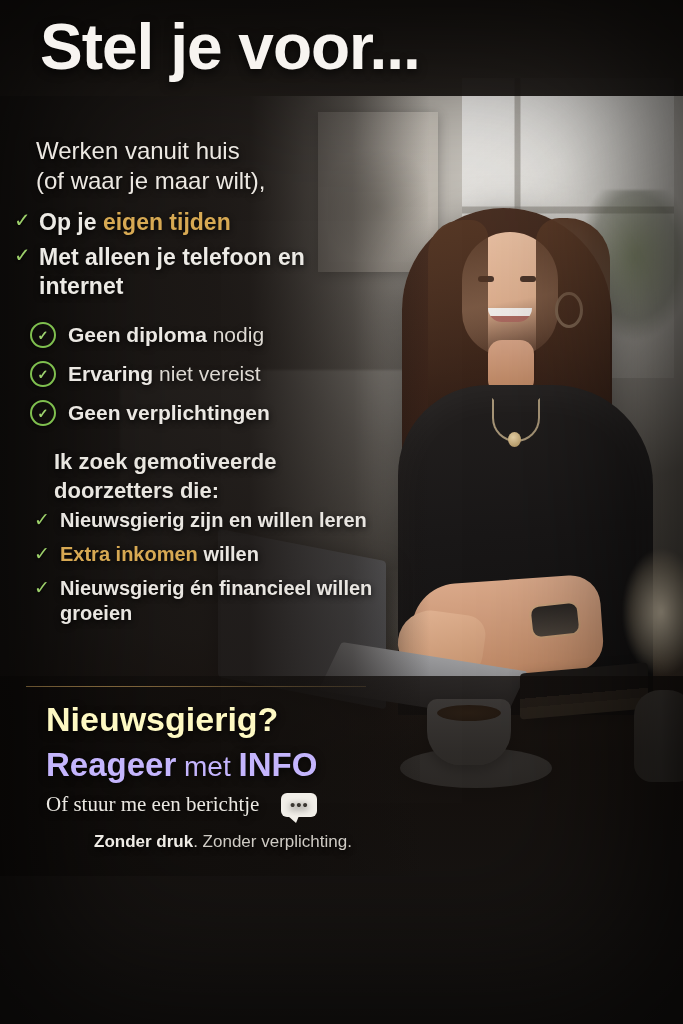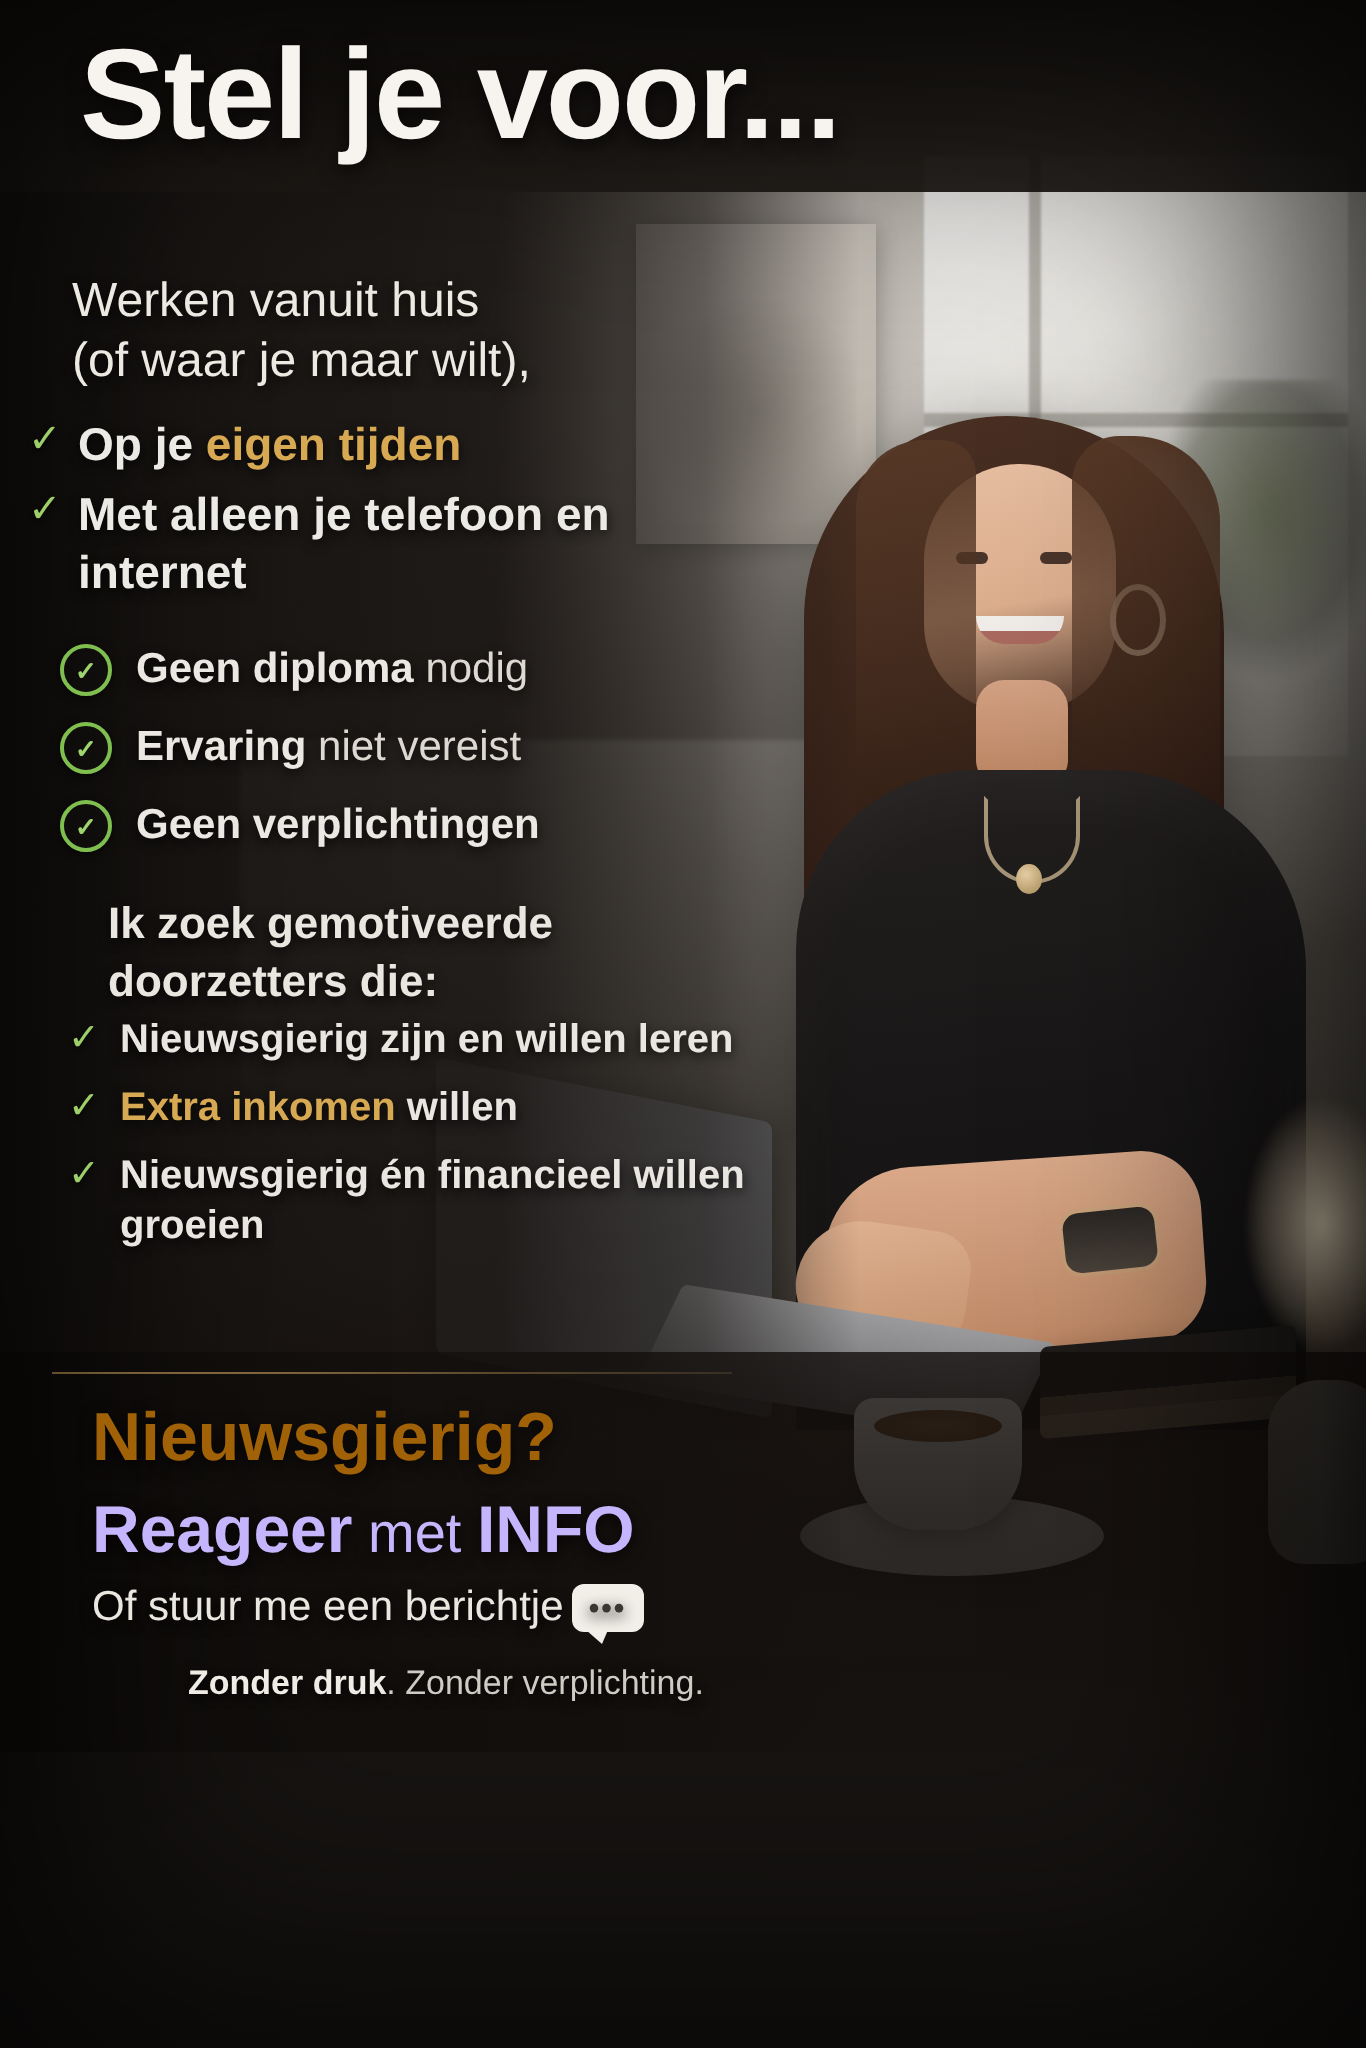--- a/index.html
+++ b/index.html
@@ -284,35 +284,36 @@
   .list-c { position: absolute; left: 34px; top: 508px; width: 340px; }
   .row-c { display: flex; align-items: flex-start; gap: 10px; margin-bottom: 9px; }
   .row-c .tick-thin { font-size: 19px; }
   .row-c .txt {
     font-size: 20px; font-weight: bold; color: #e9e6e1; line-height: 1.25;
     text-shadow: 0 2px 6px rgba(0,0,0,0.8);
   }
 
   .cta1 {
     position: absolute; left: 46px; top: 700px;
-    font-size: 34px; font-weight: bold; color: #a16207;
+    font-size: 34px; font-weight: bold; color: #fef9c3;
     text-shadow: 0 2px 8px rgba(0,0,0,0.8);
   }
   .cta2 {
     position: absolute; left: 46px; top: 746px;
     font-size: 33px; color: #c4b5fd;
     text-shadow: 0 2px 8px rgba(0,0,0,0.8);
   }
   .cta2 .b { font-weight: bold; }
   .cta2 .m { font-weight: normal; font-size: 28px; }
   .cta3 {
     position: absolute; left: 46px; top: 792px;
-    display: flex; align-items: flex-start; gap: 4px;
+    display: flex; align-items: flex-end; gap: 22px;
     font-size: 21px; color: #eae7e1;
     text-shadow: 0 2px 7px rgba(0,0,0,0.85);
+    font-family: Liberation Serif, serif;
   }
   .bubble {
     display: inline-flex; align-items: center; justify-content: center;
     width: 36px; height: 24px; border-radius: 6px;
     background: #f2efe9; color: #3a3631; position: relative;
     font-size: 15px; letter-spacing: 1px; font-weight: bold;
   }
   .bubble:after {
     content: ""; position: absolute; left: 7px; bottom: -6px;
     border-left: 8px solid transparent; border-right: 3px solid transparent;

